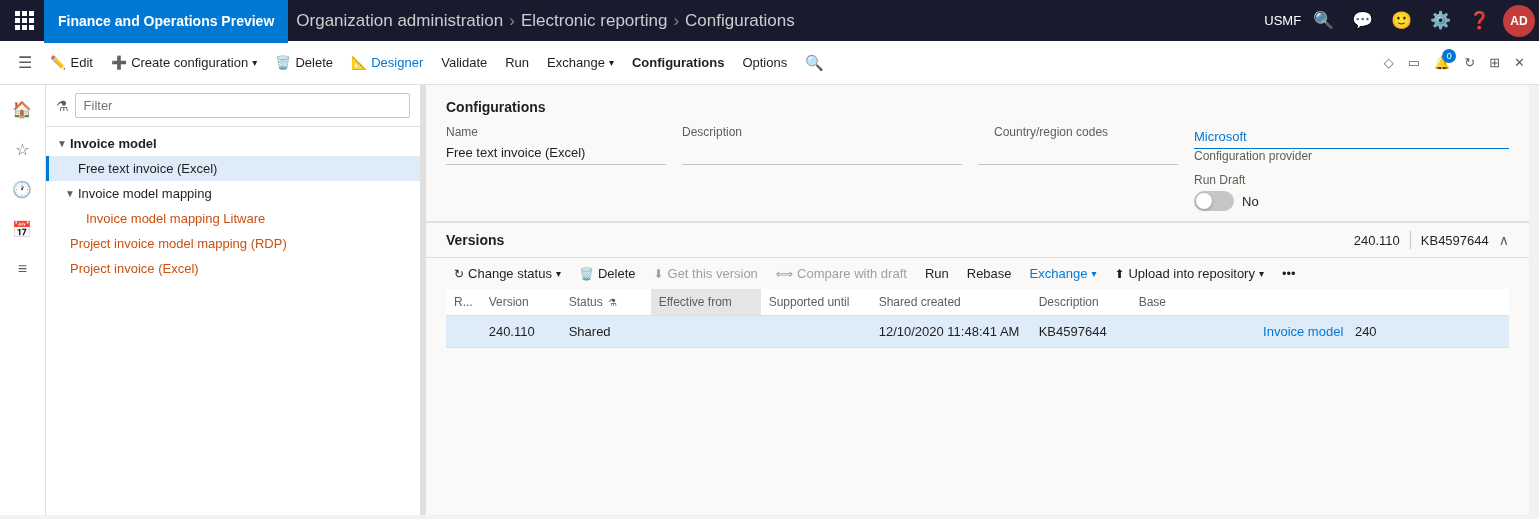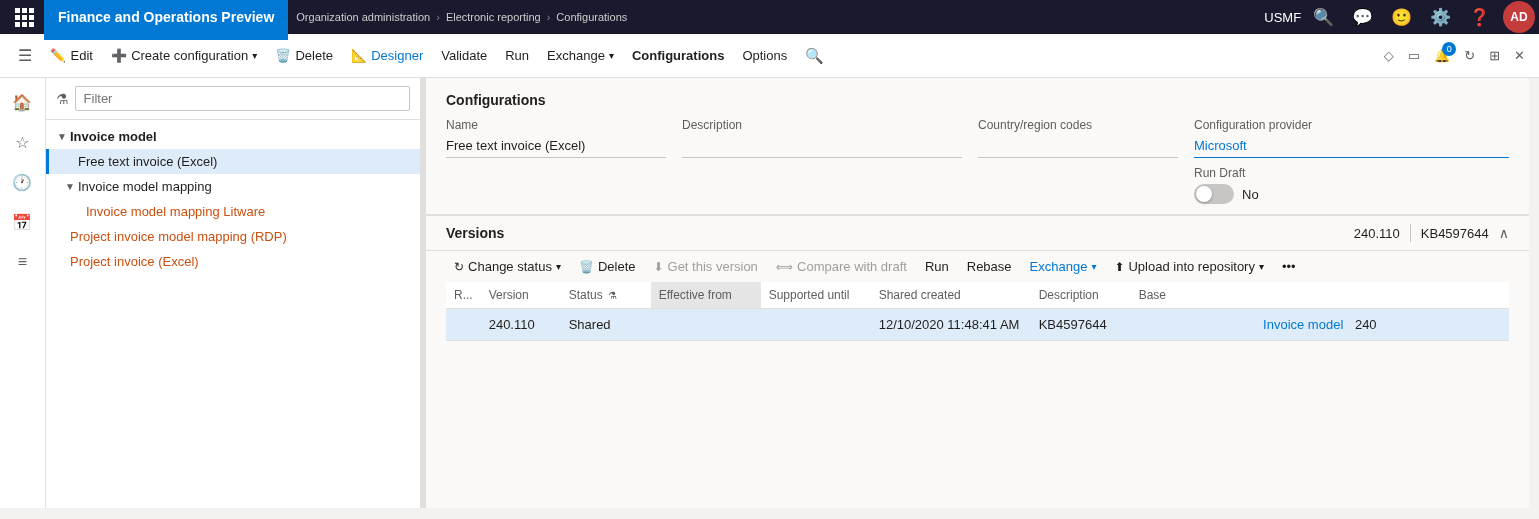--- a/index.html
+++ b/index.html
@@ -1,38 +1,38 @@
 <!DOCTYPE html>
 <html><head>
   <meta charset="utf-8">
   <style>
     * { box-sizing: border-box; margin: 0; padding: 0; }
     body { font-family: 'Segoe UI', sans-serif; font-size: 13px; background: #f3f2f1; color: #201f1e; width: 1539px; min-height: 519px; overflow: hidden; }
   </style>
 </head>
 <body>
 
-<div style="display:flex;align-items:center;background:#1a1a2e;color:#fff;height:34px;padding:0 4px;gap:0;">
+<div style="display:flex;align-items:center;background:#1a1a2e;color:#fff;height:41px;padding:0 4px;gap:0;">
   <div style="width:40px;height:45px;display:flex;align-items:center;justify-content:center;cursor:pointer;">
     <div style="display:grid;grid-template-columns:repeat(3,5px);gap:2px;">
       <div style="width:5px;height:5px;background:#fff;"></div>
         <div style="width:5px;height:5px;background:#fff;"></div>
         <div style="width:5px;height:5px;background:#fff;"></div>
       <div style="width:5px;height:5px;background:#fff;"></div>
         <div style="width:5px;height:5px;background:#fff;"></div>
         <div style="width:5px;height:5px;background:#fff;"></div>
       <div style="width:5px;height:5px;background:#fff;"></div>
         <div style="width:5px;height:5px;background:#fff;"></div>
         <div style="width:5px;height:5px;background:#fff;"></div>
     </div>
   </div>
   <div style="background:#0078d4;color:#fff;padding:0 14px;height:45px;display:flex;align-items:center;font-size:14px;font-weight:600;white-space:nowrap;margin-right:8px;">
     <span>Finance and Operations Preview</span>
   </div>
-  <div style="display:flex;align-items:center;gap:6px;color:#ccc;font-size:11px;">
+  <div style="display:flex;align-items:center;gap:6px;color:#ccc;font-size:17px;">
     <span style="color:#ccc;cursor:pointer;">Organization administration</span>
     <span style="color:#888;">›</span>
     <span style="color:#ccc;cursor:pointer;">Electronic reporting</span>
     <span style="color:#888;">›</span>
     <span style="color:#ccc;cursor:pointer;">Configurations</span>
   </div>
   <div style="margin-left:auto;display:flex;align-items:center;gap:6px;">
     <span style="color:#fff;font-size:13px;">USMF</span>
     <div style="color:#fff;cursor:pointer;font-size:17px;padding:4px 6px;">🔍</div>
     <div style="color:#fff;cursor:pointer;font-size:17px;padding:4px 6px;">💬</div>
@@ -155,27 +155,27 @@
           <div style="font-size:12px;color:#605e5c;padding-bottom:2px;">Name</div>
           <div style="font-size:13px;border-bottom:1px solid #c8c6c4;padding:4px 0;">Free text invoice (Excel)</div>
         </div>
 
         <div>
           <div style="font-size:12px;color:#605e5c;padding-bottom:2px;">Description</div>
           <div style="font-size:13px;border-bottom:1px solid #c8c6c4;padding:4px 0;">&nbsp;</div>
         </div>
 
         <div>
-          <div style="font-size:12px;color:#605e5c;padding-bottom:2px;">Country/region codes</div>
+          <div style="font-size:12px;color:#605e5c;padding-bottom:2px;margin-left:16px;">Country/region codes</div>
           <div style="font-size:13px;border-bottom:1px solid #c8c6c4;padding:4px 0;">&nbsp;</div>
         </div>
 
         <div>
+          <div style="font-size:13px;border-bottom:1px solid #0078d4;padding:4px 0;color:#0078d4;cursor:pointer;">Microsoft</div>
           <div style="font-size:12px;color:#605e5c;padding-bottom:2px;">Configuration provider</div>
-          <div style="font-size:13px;border-bottom:1px solid #0078d4;padding:4px 0;color:#0078d4;cursor:pointer;">Microsoft</div>
           <div style="margin-top:8px;">
             <div style="font-size:12px;color:#605e5c;padding-bottom:4px;">Run Draft</div>
             <div style="display:flex;align-items:center;gap:8px;">
               <div style="width:40px;height:20px;background:#c8c6c4;border-radius:10px;position:relative;cursor:pointer;">
                 <div style="width:16px;height:16px;background:#fff;border-radius:50%;position:absolute;top:2px;left:2px;box-shadow:0 1px 3px rgba(0,0,0,0.3);"></div>
               </div>
               <span style="font-size:13px;">No</span>
             </div>
           </div>
         </div>

